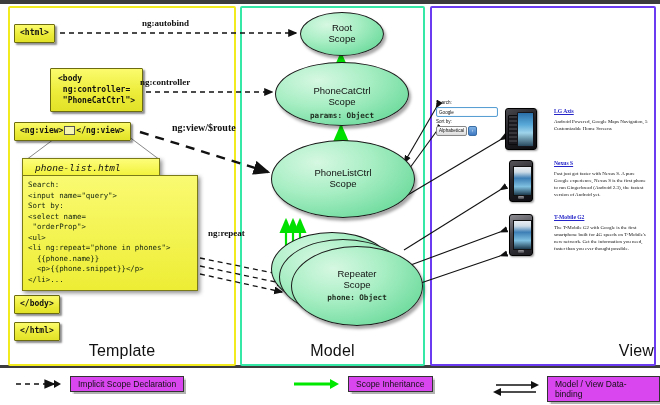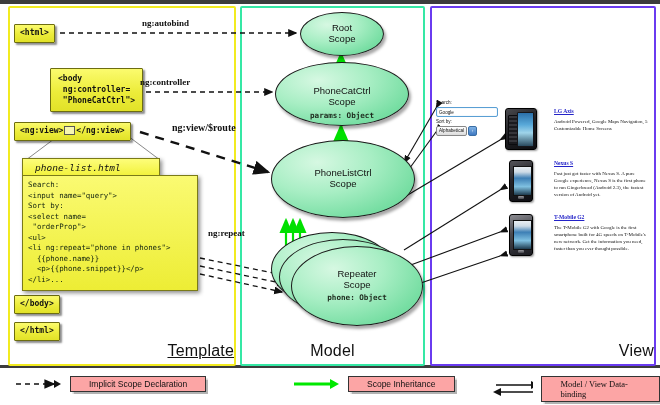--- a/index.html
+++ b/index.html
@@ -13,21 +13,21 @@
 
   
   .panel{position:absolute;border:2px solid #000;background:transparent;border-radius:2px;}
   #panel-template{left:8px;top:6px;width:224px;height:356px;border-color:#f2eb20;}
   #panel-model{left:240px;top:6px;width:181px;height:356px;border-color:#35e8a5;}
   #panel-view{left:430px;top:6px;width:222px;height:356px;border-color:#6a3bf0;}
   .panel-label{
     position:absolute;bottom:4px;width:100%;text-align:center;
     font-size:16px;color:#111;letter-spacing:.2px;
   }
-  #panel-template .panel-label{text-align:right;padding-right:62px;text-decoration:underline;}
+  #panel-template .panel-label{padding-right:62px;}
   #panel-view .panel-label{text-align:right;padding-right:56px;}
 
   
   #wires{position:absolute;left:0;top:0;width:660px;height:405px;pointer-events:none;}
 
   
   .tag{
     position:absolute;
     background:linear-gradient(180deg,#fbfb6e 0%,#ecec3a 55%,#e2e228 100%);
     border:1px solid #6d6d10;
@@ -163,27 +163,27 @@
   }
   .phone-txt .pdesc{
     margin-top:2.5px;font-size:5px;color:#111;line-height:1.42;
     font-family:"Liberation Serif",serif;
   }
 
   
   #legend{position:absolute;left:0;top:368px;width:660px;height:37px;background:#fff;}
   #legend .row{position:absolute;top:8px;display:flex;align-items:center;}
   .legend-box{
-    border:1.5px solid #333;background:#fca5a5;
-    font-size:8.5px;color:#111;padding:2px 18px;
+    border:1.5px solid #333;background:#d946ef;
+    font-size:8.5px;color:#111;padding:2px 7px;
     box-shadow:1.5px 1.5px 1px rgba(0,0,0,.3);
   }
   #legend-1{left:14px;}
   #legend-2{left:292px;}
-  #legend-3{left:492px;font-family:Liberation Serif, serif;}
+  #legend-3{left:492px;}
   .legend-glyph{margin-right:8px;}
   #topbar{position:absolute;left:0;top:0;width:660px;height:4px;background:#3c3c3c;}
   #botbar{position:absolute;left:0;top:401px;width:660px;height:4px;background:#3c3c3c;}
   #midbar{position:absolute;left:0;top:365px;width:660px;height:3px;background:#3c3c3c;}
 </style>
 </head>
 <body>
 
 <div id="root">
 

